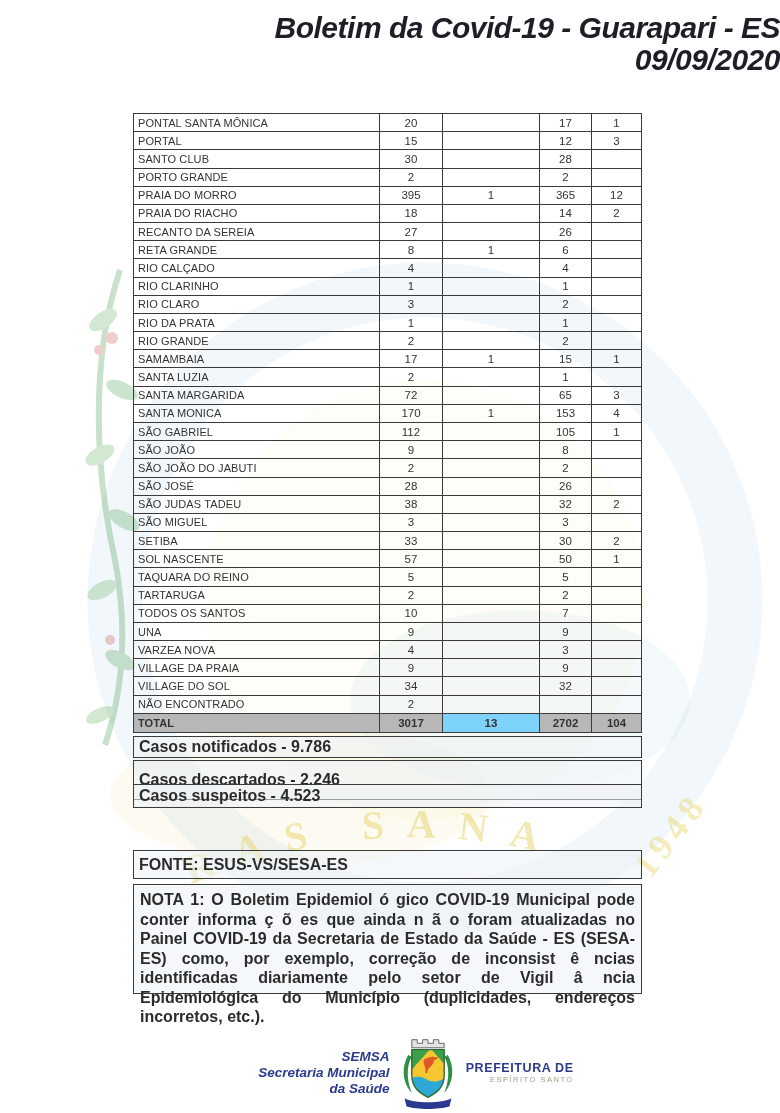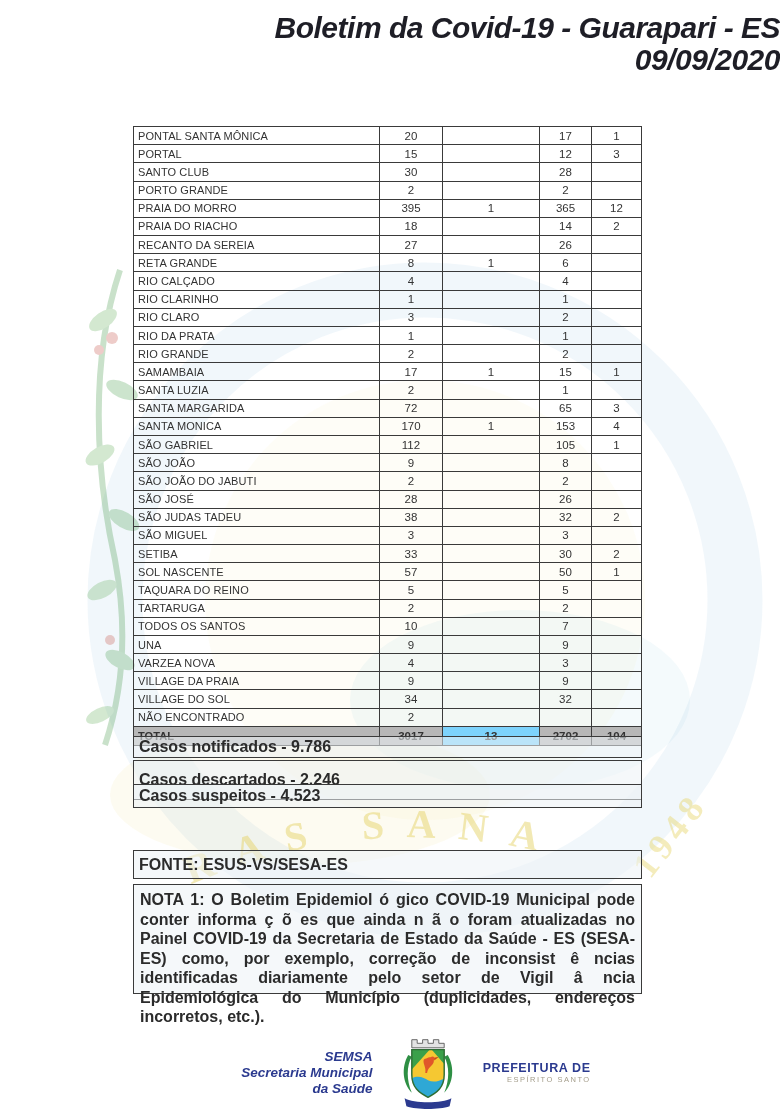--- a/index.html
+++ b/index.html
@@ -10,21 +10,21 @@
   
   .watermark{position:absolute;left:0;top:0;width:780px;height:1113px;pointer-events:none;}
   
   .title{
     position:absolute;left:0;top:12px;width:780px;text-align:right;
     font-weight:bold;font-style:italic;font-size:30px;line-height:32px;
     color:#1e1e26;letter-spacing:-0.5px;
   }
   
   .tbl{
-    position:absolute;left:133px;top:126px;width:509px;height:620px;
+    position:absolute;left:133px;top:113px;width:509px;height:620px;
     display:grid;box-sizing:border-box;
     grid-template-columns:246px 63px 97px 52px auto;
     grid-template-rows:repeat(34,1fr);
     border:1px solid #3a3a3a;
   }
   .cell{
     border-right:1px solid #3a3a3a;border-bottom:1px solid #3a3a3a;
     display:flex;align-items:center;justify-content:center;
     font-size:11.5px;color:#333;overflow:hidden;white-space:nowrap;
   }
@@ -34,21 +34,21 @@
   .sbox{
     position:absolute;left:133px;width:509px;box-sizing:border-box;
     border:1px solid #3a3a3a;background:rgba(236,243,246,0.55);
     font-weight:bold;font-size:16px;color:#2b2b2b;
     display:flex;align-items:center;padding:0 5px;
   }
   .sbox.multi{display:block;text-align:justify;align-items:flex-start;}
   
   .footer{
     position:absolute;left:0;top:1036px;width:780px;height:74px;
-    display:flex;align-items:center;justify-content:center;gap:26px;
+    display:flex;align-items:center;justify-content:center;gap:9px;
     padding-left:52px;box-sizing:border-box;
   }
   .semsa{
     text-align:right;color:#2b3a8f;font-weight:bold;font-style:italic;
     font-size:13.5px;line-height:16px;
   }
   .pref{display:flex;flex-direction:column;align-items:flex-start;color:#2b3a8f;}
   .pref .l1{font-weight:bold;font-size:12.5px;letter-spacing:0.6px;line-height:13px;}
   .pref .l2{font-weight:bold;font-size:23.5px;letter-spacing:0.6px;line-height:24px;}
   .pref .l3{font-size:7.5px;color:#a39c8a;letter-spacing:1.5px;align-self:flex-end;line-height:10px;}

